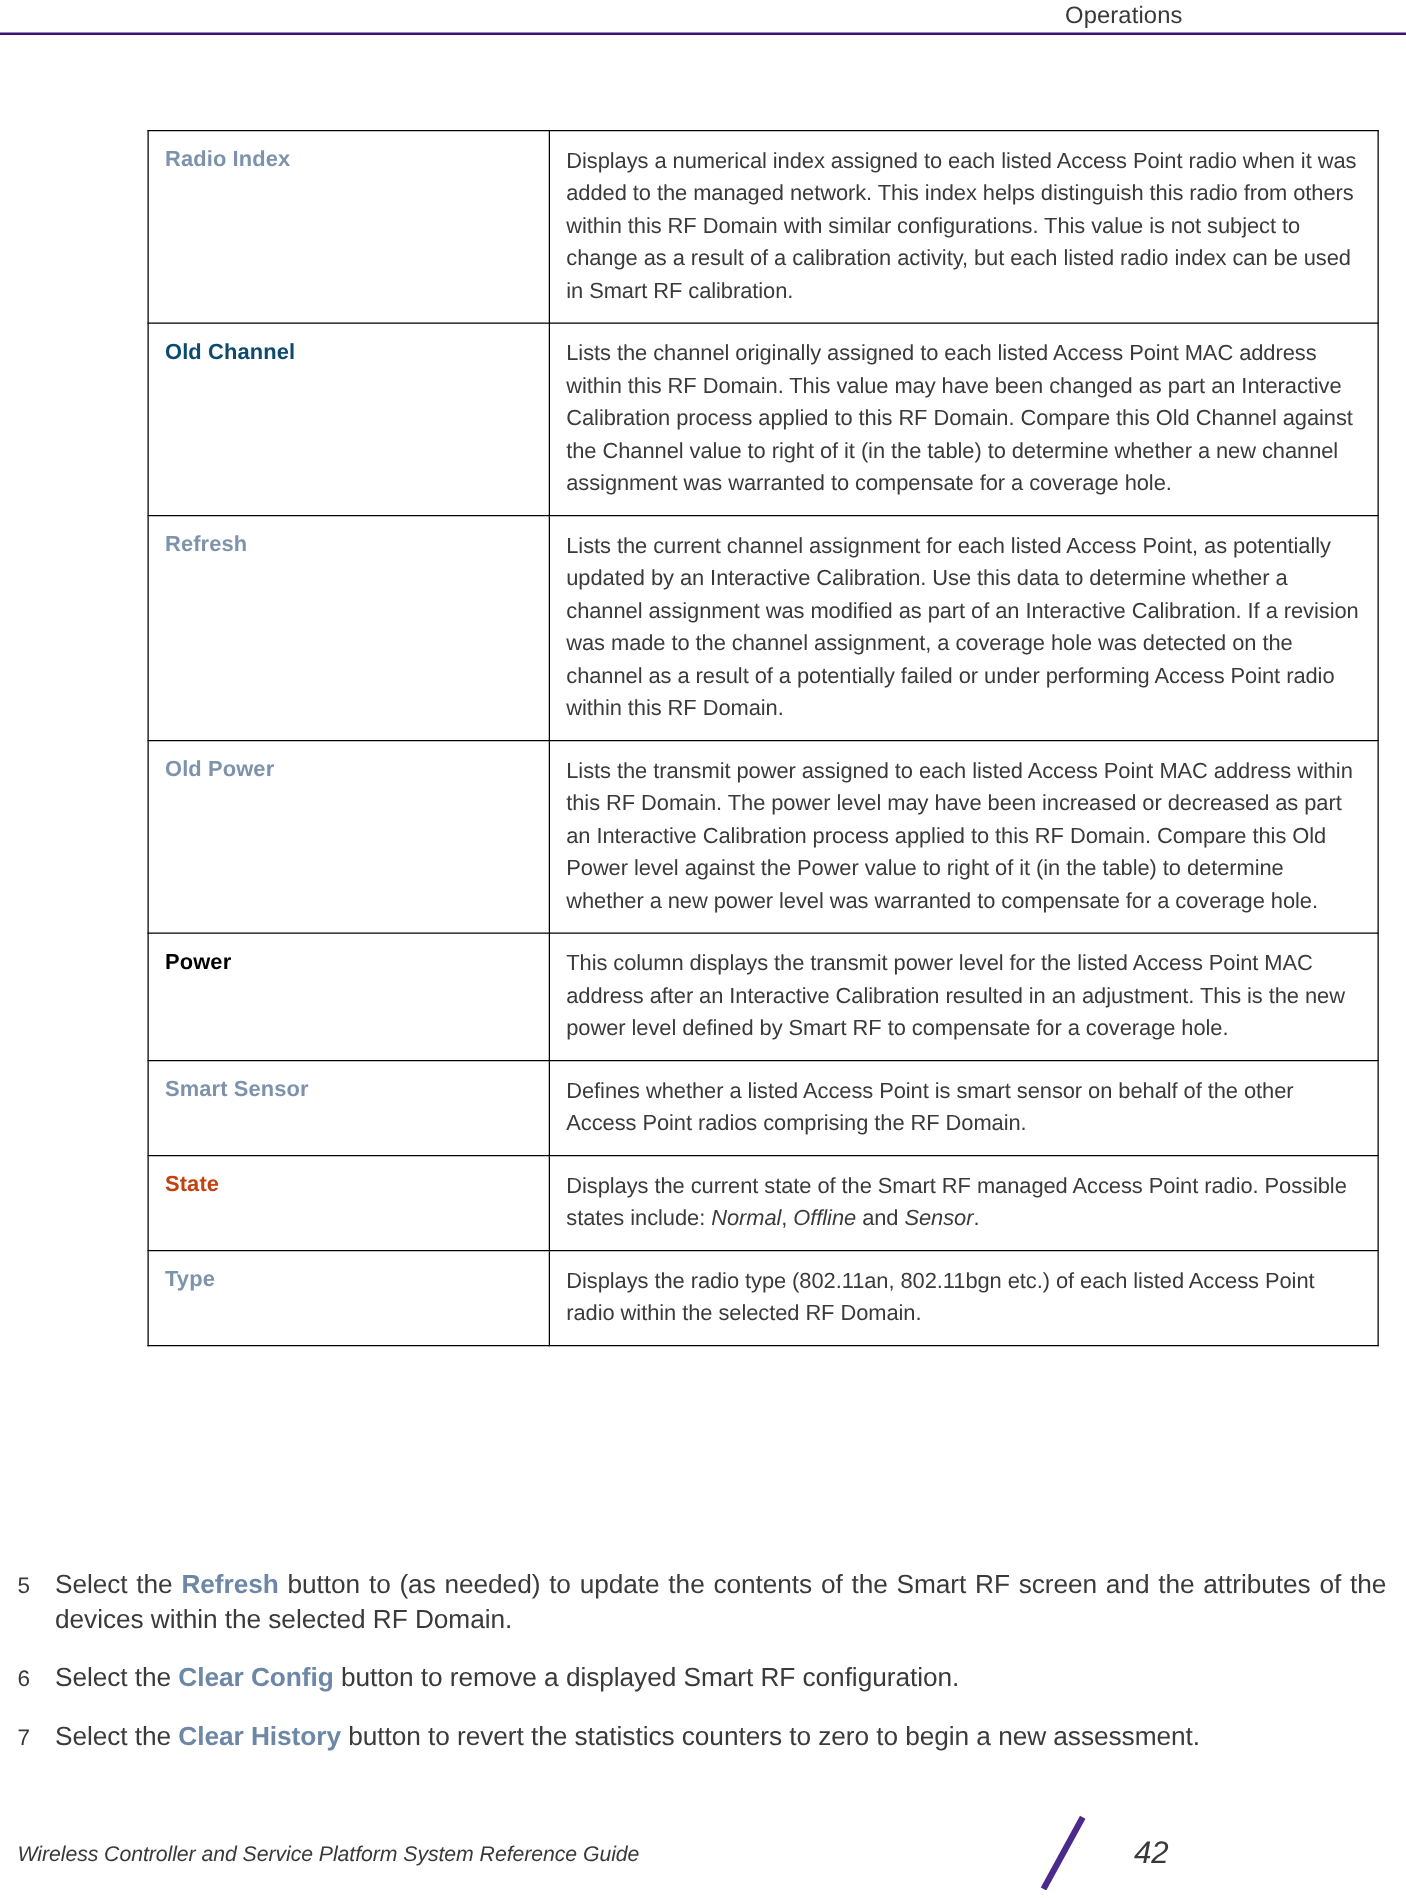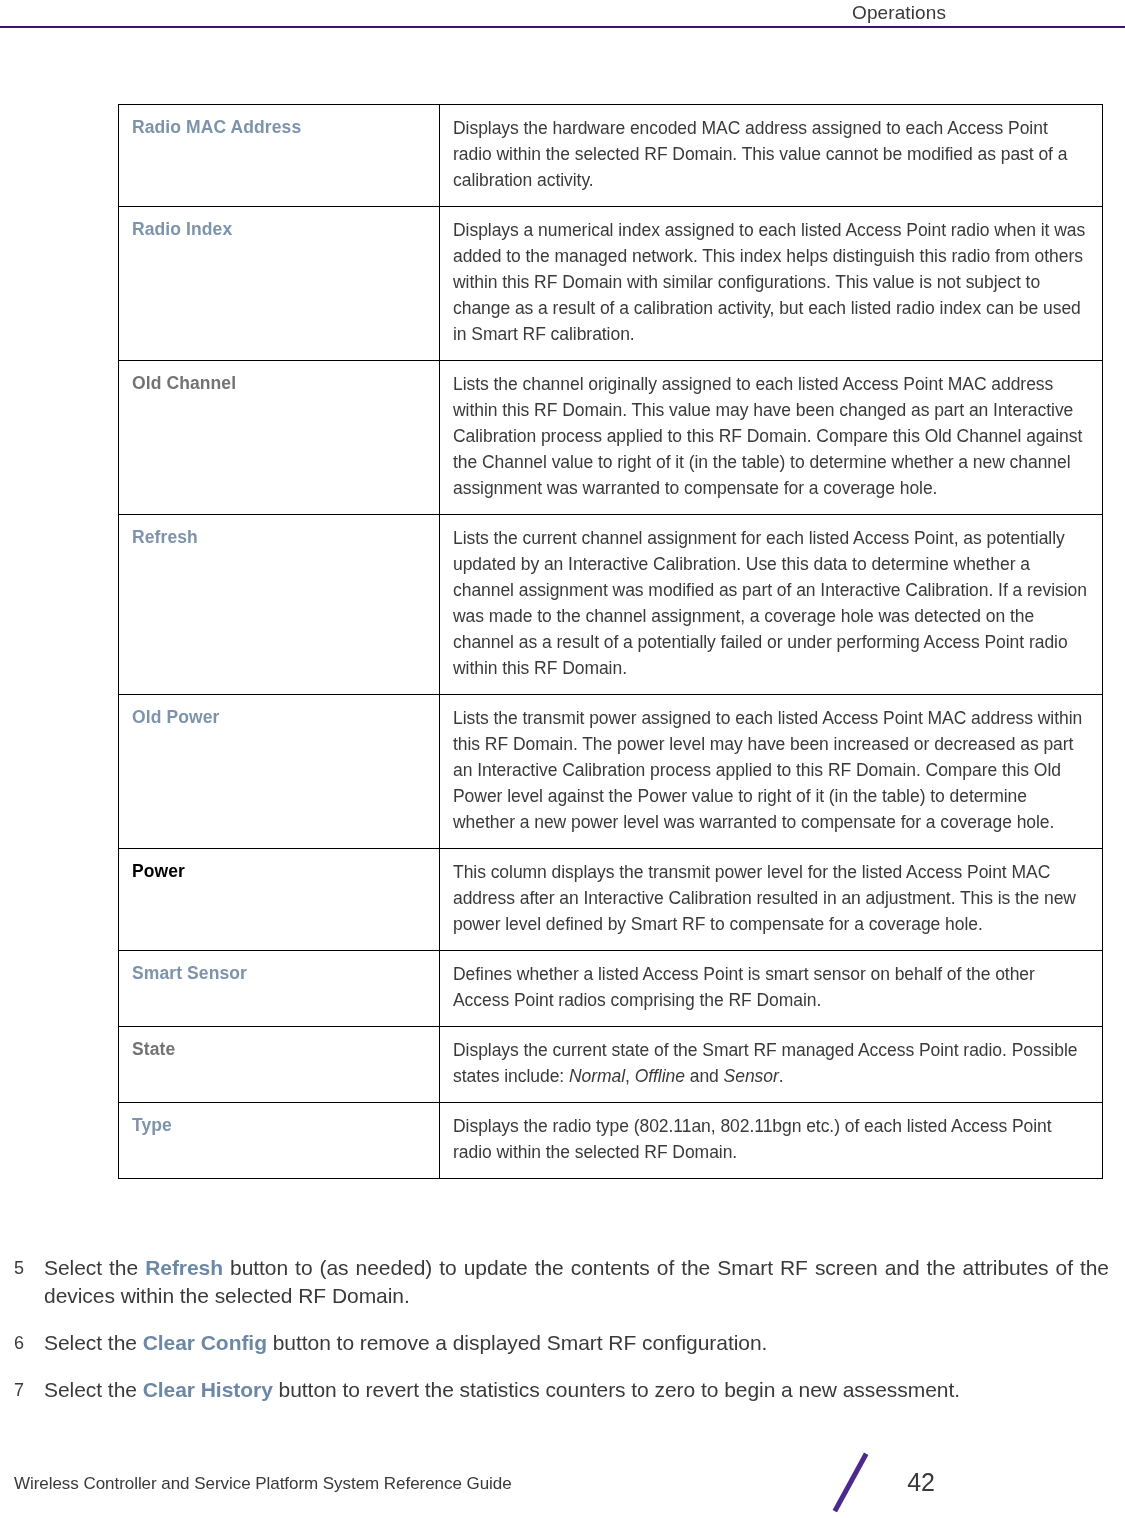--- a/index.html
+++ b/index.html
@@ -122,20 +122,21 @@
     font-weight: bold;
   }
 
   
   .page-footer {
     position: absolute;
     left: 0;
     bottom: 0;
     width: 951px;
     height: 92px;
+    font-style: italic;
   }
   .footer-guide {
     position: absolute;
     left: 14px;
     bottom: 23px;
     font-size: 17px;
     line-height: 22px;
     color: #39393b;
     letter-spacing: -0.05px;
     white-space: nowrap;
@@ -166,49 +167,45 @@
 <div class="page-header">
   <div class="header-title">Operations</div>
   <div class="header-rule" style="background: rgb(59, 17, 113);"></div>
 </div>
 
 <div class="content">
 
   <table class="def-table">
     <tbody id="def-table-body">
         <tr>
-          <td class="term-cell"><span class="term" style="color: rgb(125, 147, 171);">Radio MAC Address</span></td>
-          <td class="desc-cell"><span class="desc"><span>Displays the hardware encoded MAC address assigned to each Access Point radio within the selected RF Domain. This value cannot be modified as past of a calibration activity.</span></span></td>
-        </tr>
-        <tr>
           <td class="term-cell"><span class="term" style="color: rgb(125, 147, 171);">Radio Index</span></td>
           <td class="desc-cell"><span class="desc"><span>Displays a numerical index assigned to each listed Access Point radio when it was added to the managed network. This index helps distinguish this radio from others within this RF Domain with similar configurations. This value is not subject to change as a result of a calibration activity, but each listed radio index can be used in Smart RF calibration.</span></span></td>
         </tr>
         <tr>
-          <td class="term-cell"><span class="term" style="color: #737373;">Old Channel</span></td>
+          <td class="term-cell"><span class="term" style="color: #0c4a6e;">Old Channel</span></td>
           <td class="desc-cell"><span class="desc"><span>Lists the channel originally assigned to each listed Access Point MAC address within this RF Domain. This value may have been changed as part an Interactive Calibration process applied to this RF Domain. Compare this Old Channel against the Channel value to right of it (in the table) to determine whether a new channel assignment was warranted to compensate for a coverage hole.</span></span></td>
         </tr>
         <tr>
           <td class="term-cell"><span class="term" style="color: rgb(125, 147, 171);">Refresh</span></td>
           <td class="desc-cell"><span class="desc"><span>Lists the current channel assignment for each listed Access Point, as potentially updated by an Interactive Calibration. Use this data to determine whether a channel assignment was modified as part of an Interactive Calibration. If a revision was made to the channel assignment, a coverage hole was detected on the channel as a result of a potentially failed or under performing Access Point radio within this RF Domain.</span></span></td>
         </tr>
         <tr>
           <td class="term-cell"><span class="term" style="color: rgb(125, 147, 171);">Old Power</span></td>
           <td class="desc-cell"><span class="desc"><span>Lists the transmit power assigned to each listed Access Point MAC address within this RF Domain. The power level may have been increased or decreased as part an Interactive Calibration process applied to this RF Domain. Compare this Old Power level against the Power value to right of it (in the table) to determine whether a new power level was warranted to compensate for a coverage hole.</span></span></td>
         </tr>
         <tr>
           <td class="term-cell"><span class="term" style="color: #000000;">Power</span></td>
           <td class="desc-cell"><span class="desc"><span>This column displays the transmit power level for the listed Access Point MAC address after an Interactive Calibration resulted in an adjustment. This is the new power level defined by Smart RF to compensate for a coverage hole.</span></span></td>
         </tr>
         <tr>
           <td class="term-cell"><span class="term" style="color: rgb(125, 147, 171);">Smart Sensor</span></td>
           <td class="desc-cell"><span class="desc"><span>Defines whether a listed Access Point is smart sensor on behalf of the other Access Point radios comprising the RF Domain.</span></span></td>
         </tr>
         <tr>
-          <td class="term-cell"><span class="term" style="color: #737373;">State</span></td>
+          <td class="term-cell"><span class="term" style="color: #c2410c;">State</span></td>
           <td class="desc-cell"><span class="desc"><span>Displays the current state of the Smart RF managed Access Point radio. Possible states include: </span><i>Normal</i><span>, </span><i>Offline</i><span> and </span><i>Sensor</i><span>.</span></span></td>
         </tr>
         <tr>
           <td class="term-cell"><span class="term" style="color: rgb(125, 147, 171);">Type</span></td>
           <td class="desc-cell"><span class="desc"><span>Displays the radio type (802.11an, 802.11bgn etc.) of each listed Access Point radio within the selected RF Domain.</span></span></td>
         </tr>
       </tbody>
   </table>
 
   <div class="proc-list" id="proc-list">

